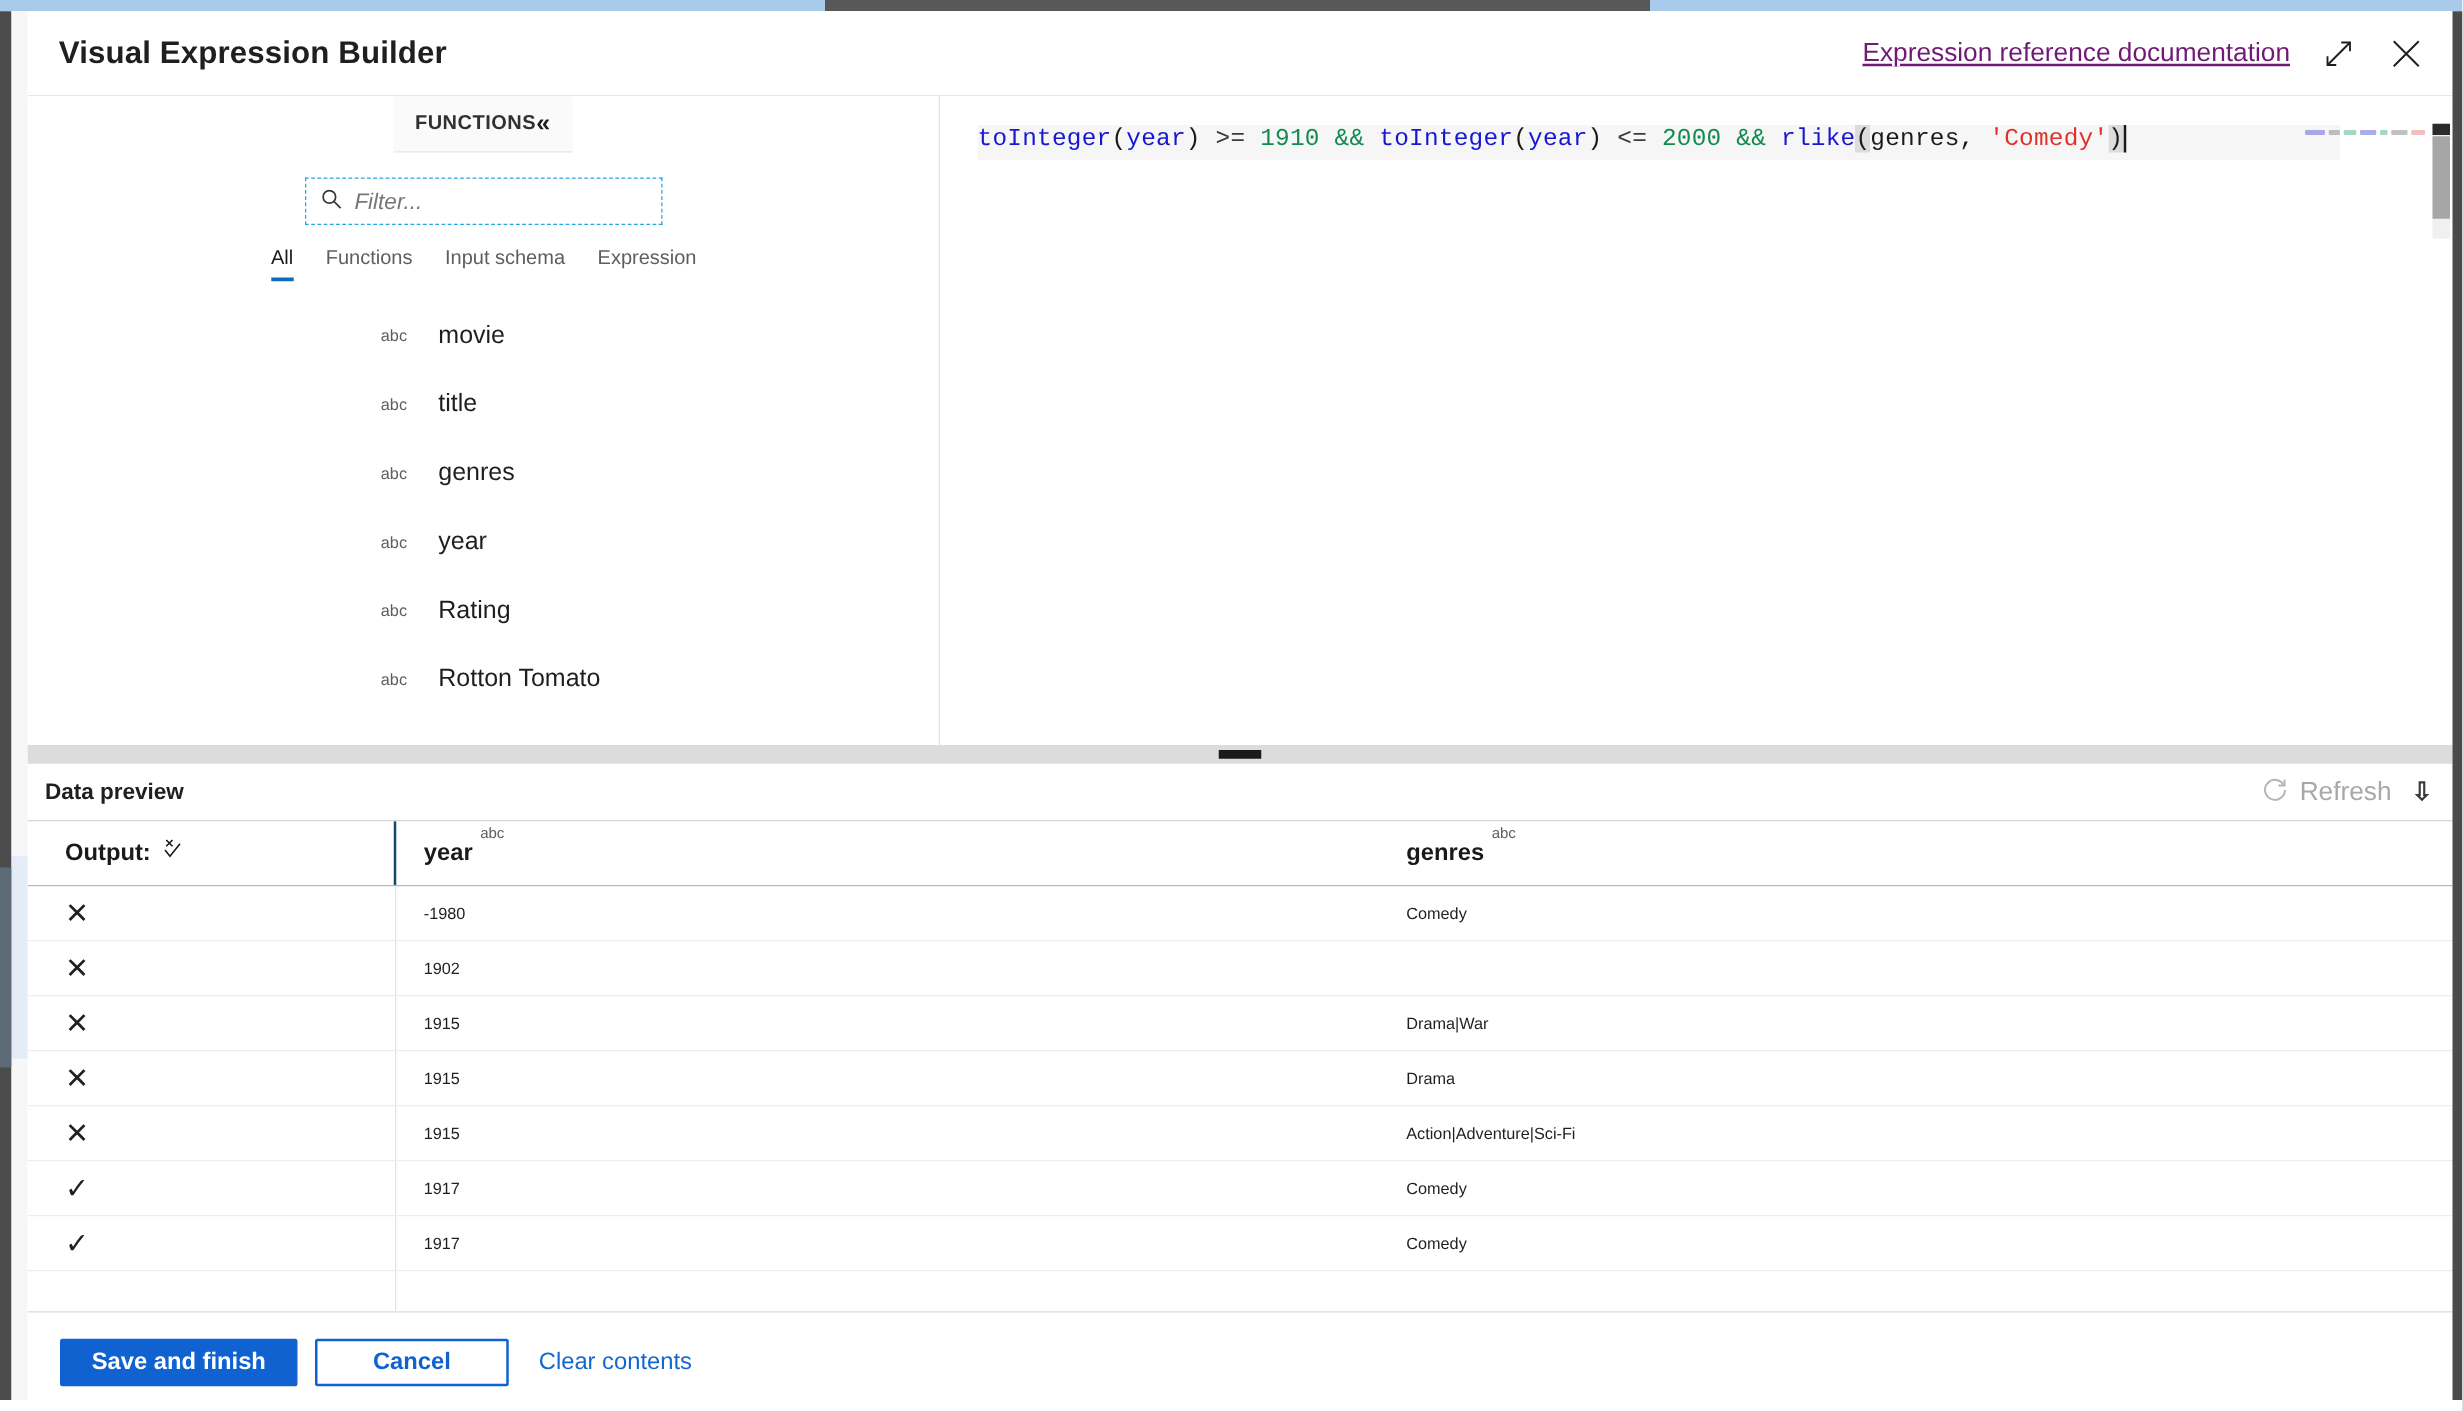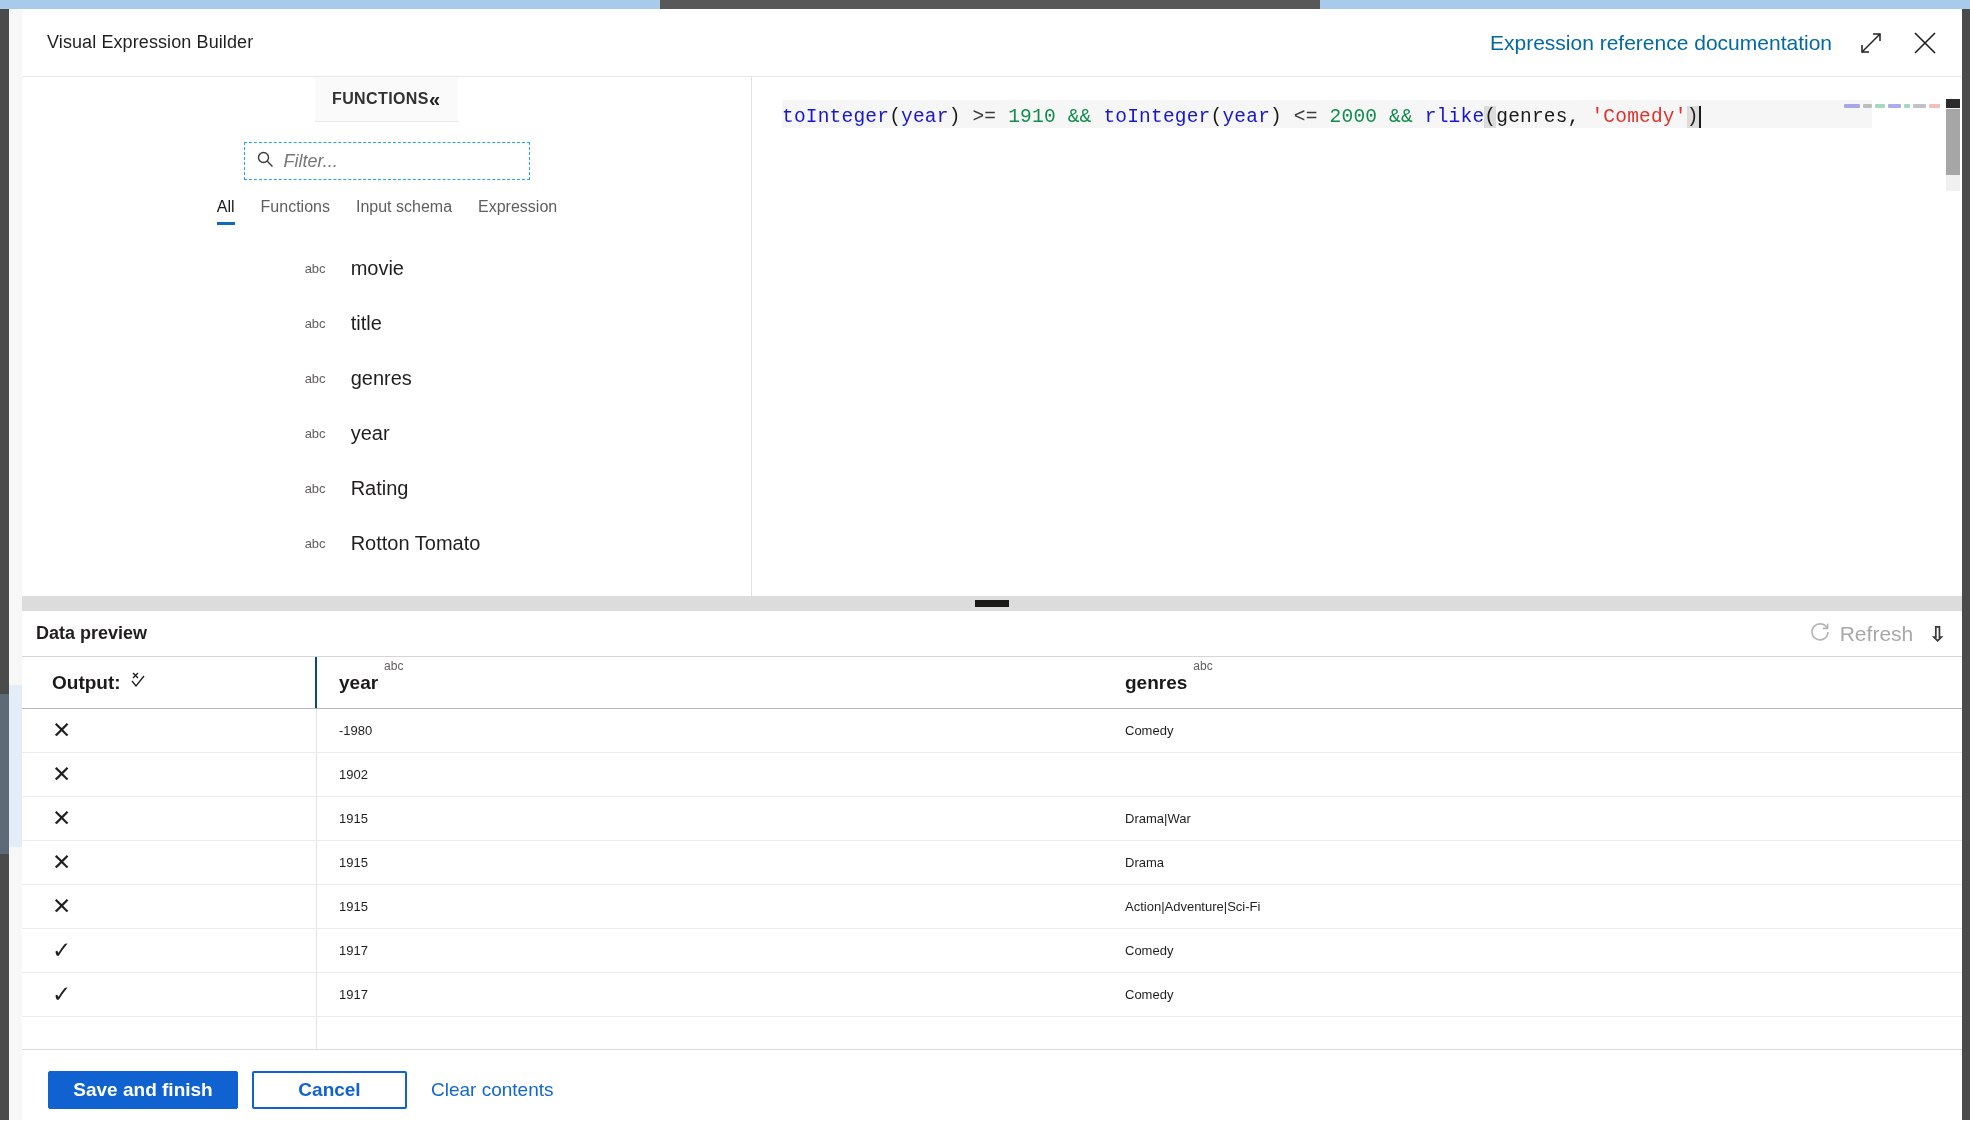--- a/index.html
+++ b/index.html
@@ -65,29 +65,29 @@
 
   
   .header {
     height: 68px; flex: 0 0 auto;
     display: flex; align-items: center;
     padding: 0 22px 0 25px;
     background: #ffffff;
     border-bottom: 1px solid #e8e8e8;
   }
   .header-title {
-    font-size: 18px; color: #201f1e; font-weight: 400;
+    font-size: 25px; color: #201f1e; font-weight: 700;
     letter-spacing: .1px;
   }
   .header-right {
     margin-left: auto; display: flex; align-items: center; gap: 24px;
   }
   .doc-link {
-    font-size: 21px; color: #0369a1;
-    cursor: pointer;
+    font-size: 21px; color: #701a75;
+    text-decoration: underline; cursor: pointer;
     white-space: nowrap;
   }
   .hdr-icon {
     width: 30px; height: 30px; cursor: pointer;
     display: flex; align-items: center; justify-content: center;
     color: #201f1e;
   }
 
   
   .body-upper {
@@ -160,21 +160,21 @@
 
   
   .editor {
     flex: 1; position: relative; background: #ffffff;
     overflow: hidden;
   }
   .code-line {
     position: absolute; left: 30px; top: 23px;
     right: 90px; height: 28px;
     background: #f6f6f6;
-    display: flex; align-items: flex-end;
+    display: flex; align-items: flex-start;
   }
   .code {
     font-family: "Liberation Mono", monospace;
     font-size: 19.5px; white-space: pre; letter-spacing: .2px;
   }
   .c-fn    { color: #1717d1; }
   .c-var   { color: #1717d1; }
   .c-num   { color: #118c4e; }
   .c-op    { color: #3b3b3b; }
   .c-str   { color: #e0312c; }

